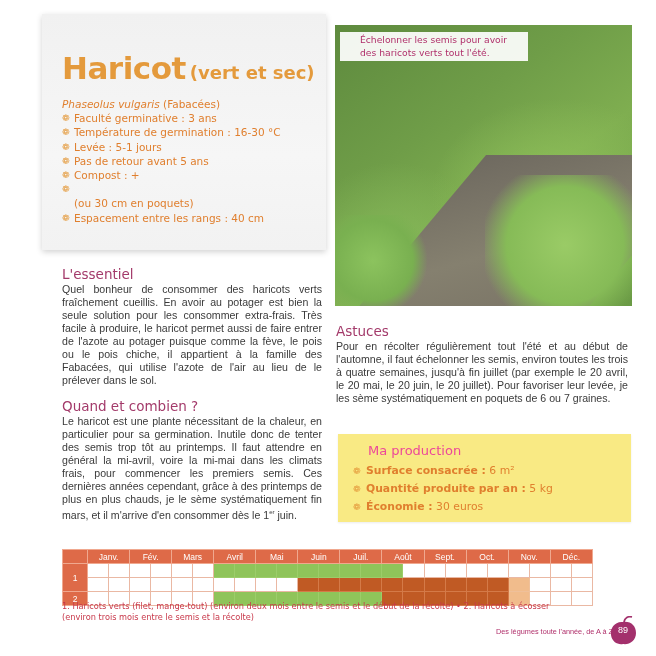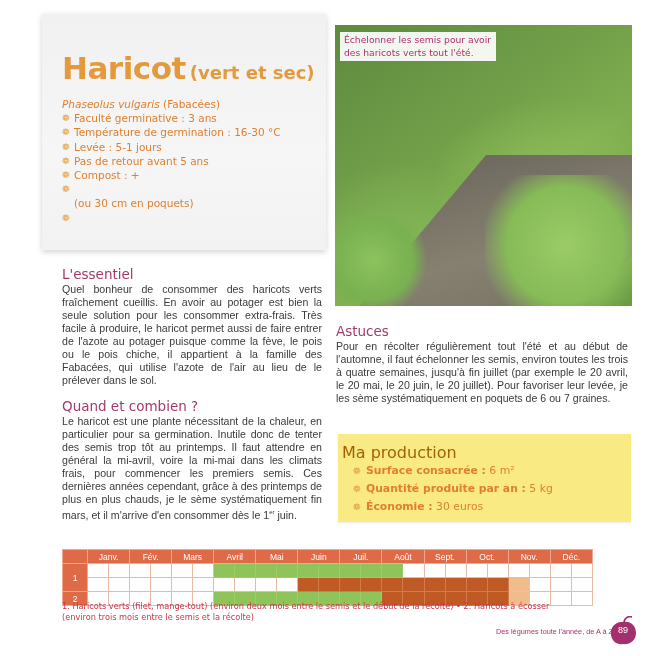--- a/index.html
+++ b/index.html
@@ -42,40 +42,40 @@
   }
   .photo .leaves-l {
     position: absolute; left: 0; top: 190px; width: 95px; height: 91px;
     background: radial-gradient(circle at 40% 50%, #8cc35e 0%, #79b050 55%, rgba(121,176,80,0) 75%);
   }
   .photo .leaves-r {
     position: absolute; left: 150px; top: 150px; width: 160px; height: 140px;
     background: radial-gradient(circle at 50% 50%, #9acb66 0%, #86bb57 55%, rgba(134,187,87,0) 80%);
   }
   .caption {
-    position: absolute; left: 340px; top: 32px; width: 148px; padding: 2px 4px;
+    position: absolute; left: 340px; top: 32px; width: 148px; padding: 2px 20px;
     background: rgba(255,255,255,0.92);
     color: #b0306b; font-family: "DejaVu Sans", sans-serif; font-size: 9.2px; line-height: 12.5px;
   }
 
   .section-h {
     position: absolute; color: #a33a6a; font-family: "DejaVu Sans", sans-serif; font-size: 13.5px;
   }
   .para {
     position: absolute; color: #3a3a3a; font-size: 10.6px; line-height: 13px; text-align: justify;
   }
   .para sup { font-size: 6px; }
 
   .prod {
     position: absolute; left: 338px; top: 434px; width: 293px; height: 88px;
     background: #f9ea84;
     box-shadow: 0 1px 2px rgba(0,0,0,0.08);
   }
   .prod-title {
-    position: absolute; left: 342px; top: 443px; color: #a16207; font-family: "DejaVu Sans", sans-serif; font-size: 16px;
+    position: absolute; left: 368px; top: 443px; color: #ec4899; font-family: "DejaVu Sans", sans-serif; font-size: 13px;
   }
   .prod-list {
     position: absolute; left: 353px; top: 462px; list-style: none; margin: 0; padding: 0;
     color: #e07f2e; font-family: "DejaVu Sans", sans-serif; font-size: 10.8px; line-height: 18px;
   }
   .prod-list li { position: relative; padding-left: 13px; }
   .prod-list b { font-weight: bold; }
 
   .cal {
     position: absolute; left: 62px; top: 549px; width: 531px;
@@ -118,21 +118,21 @@
 </div>
 <div class="facts">
   <div><span class="latin">Phaseolus vulgaris</span> <span>(Fabacées)</span></div>
   <ul>
     <li><span class="bullet">❁</span><span>Faculté germinative : 3 ans</span></li>
     <li><span class="bullet">❁</span><span>Température de germination : 16-30 °C</span></li>
     <li><span class="bullet">❁</span><span>Levée : 5-1 jours</span></li>
     <li><span class="bullet">❁</span><span>Pas de retour avant 5 ans</span></li>
     <li><span class="bullet">❁</span><span>Compost : +</span></li>
     <li><span class="bullet">❁</span><br><span>(ou 30 cm en poquets)</span></li>
-    <li><span class="bullet">❁</span></li>
+    <li><span class="bullet">❁</span><span>Espacement entre les rangs : 40 cm</span></li>
   </ul>
 </div>
 
 <div class="photo">
   <div class="soil"></div>
   <div class="leaves-l"></div>
   <div class="leaves-r"></div>
 </div>
 <div class="caption">Échelonner les semis pour avoir des haricots verts tout l'été.</div>
 

